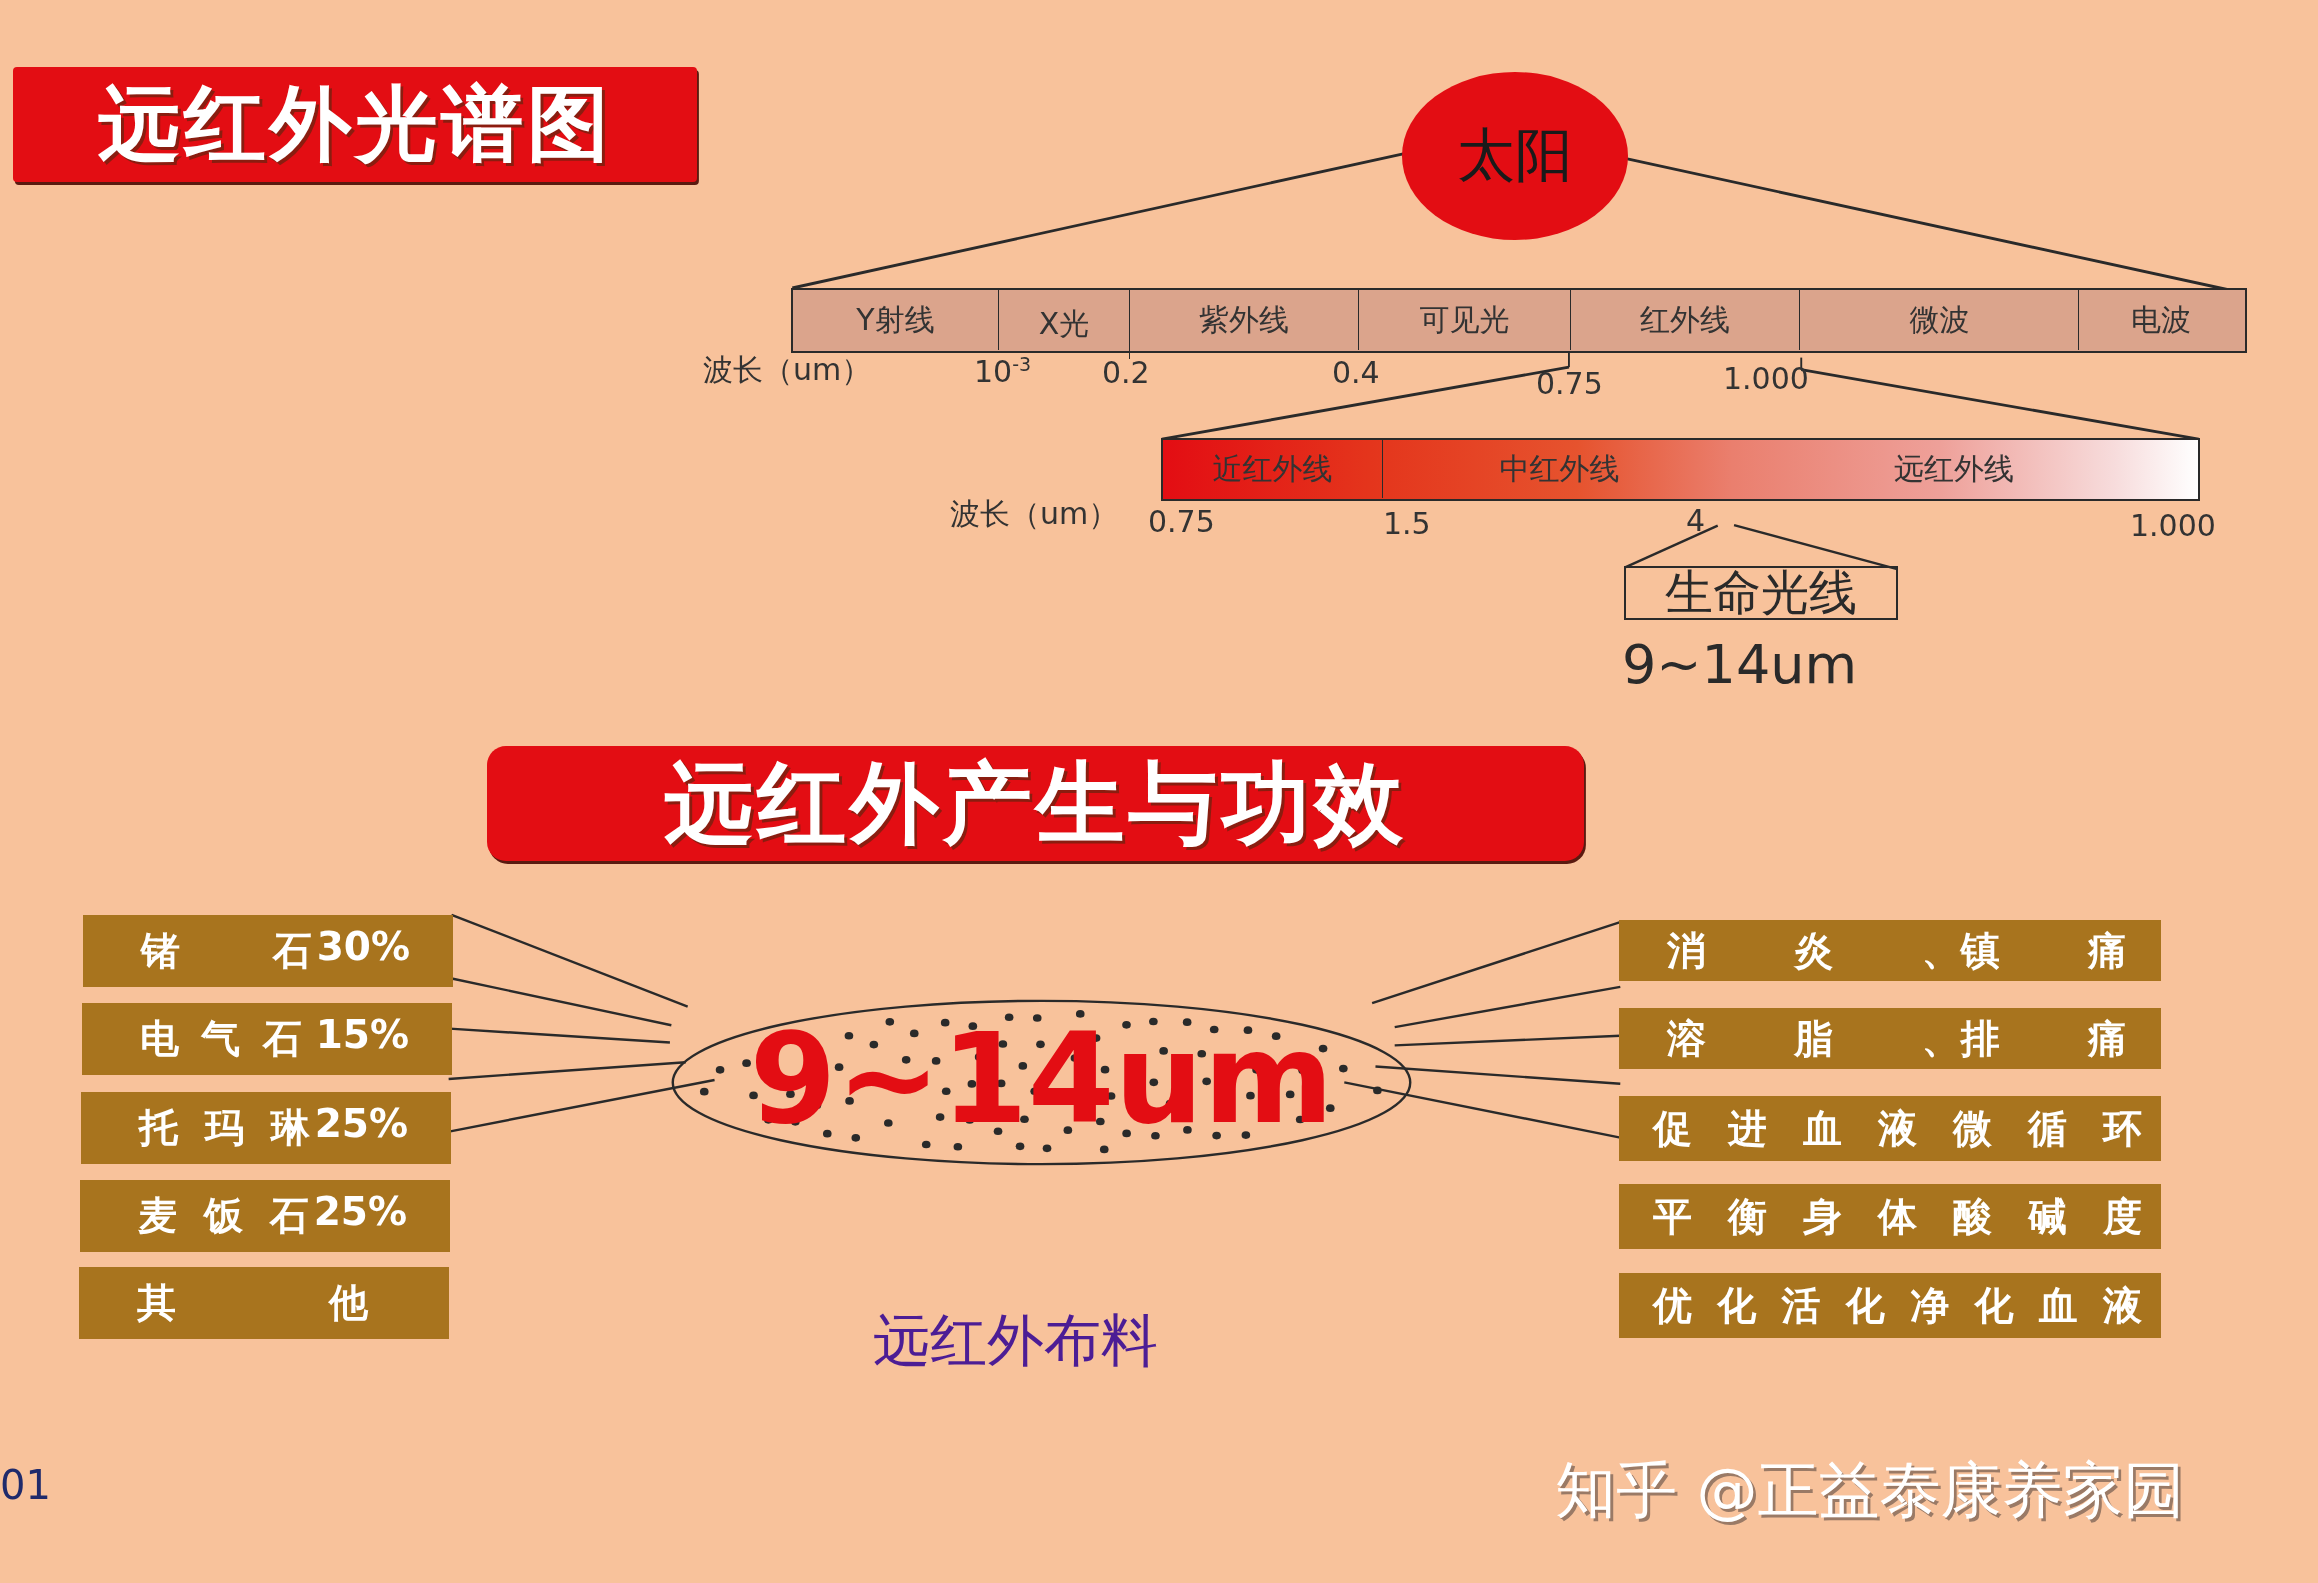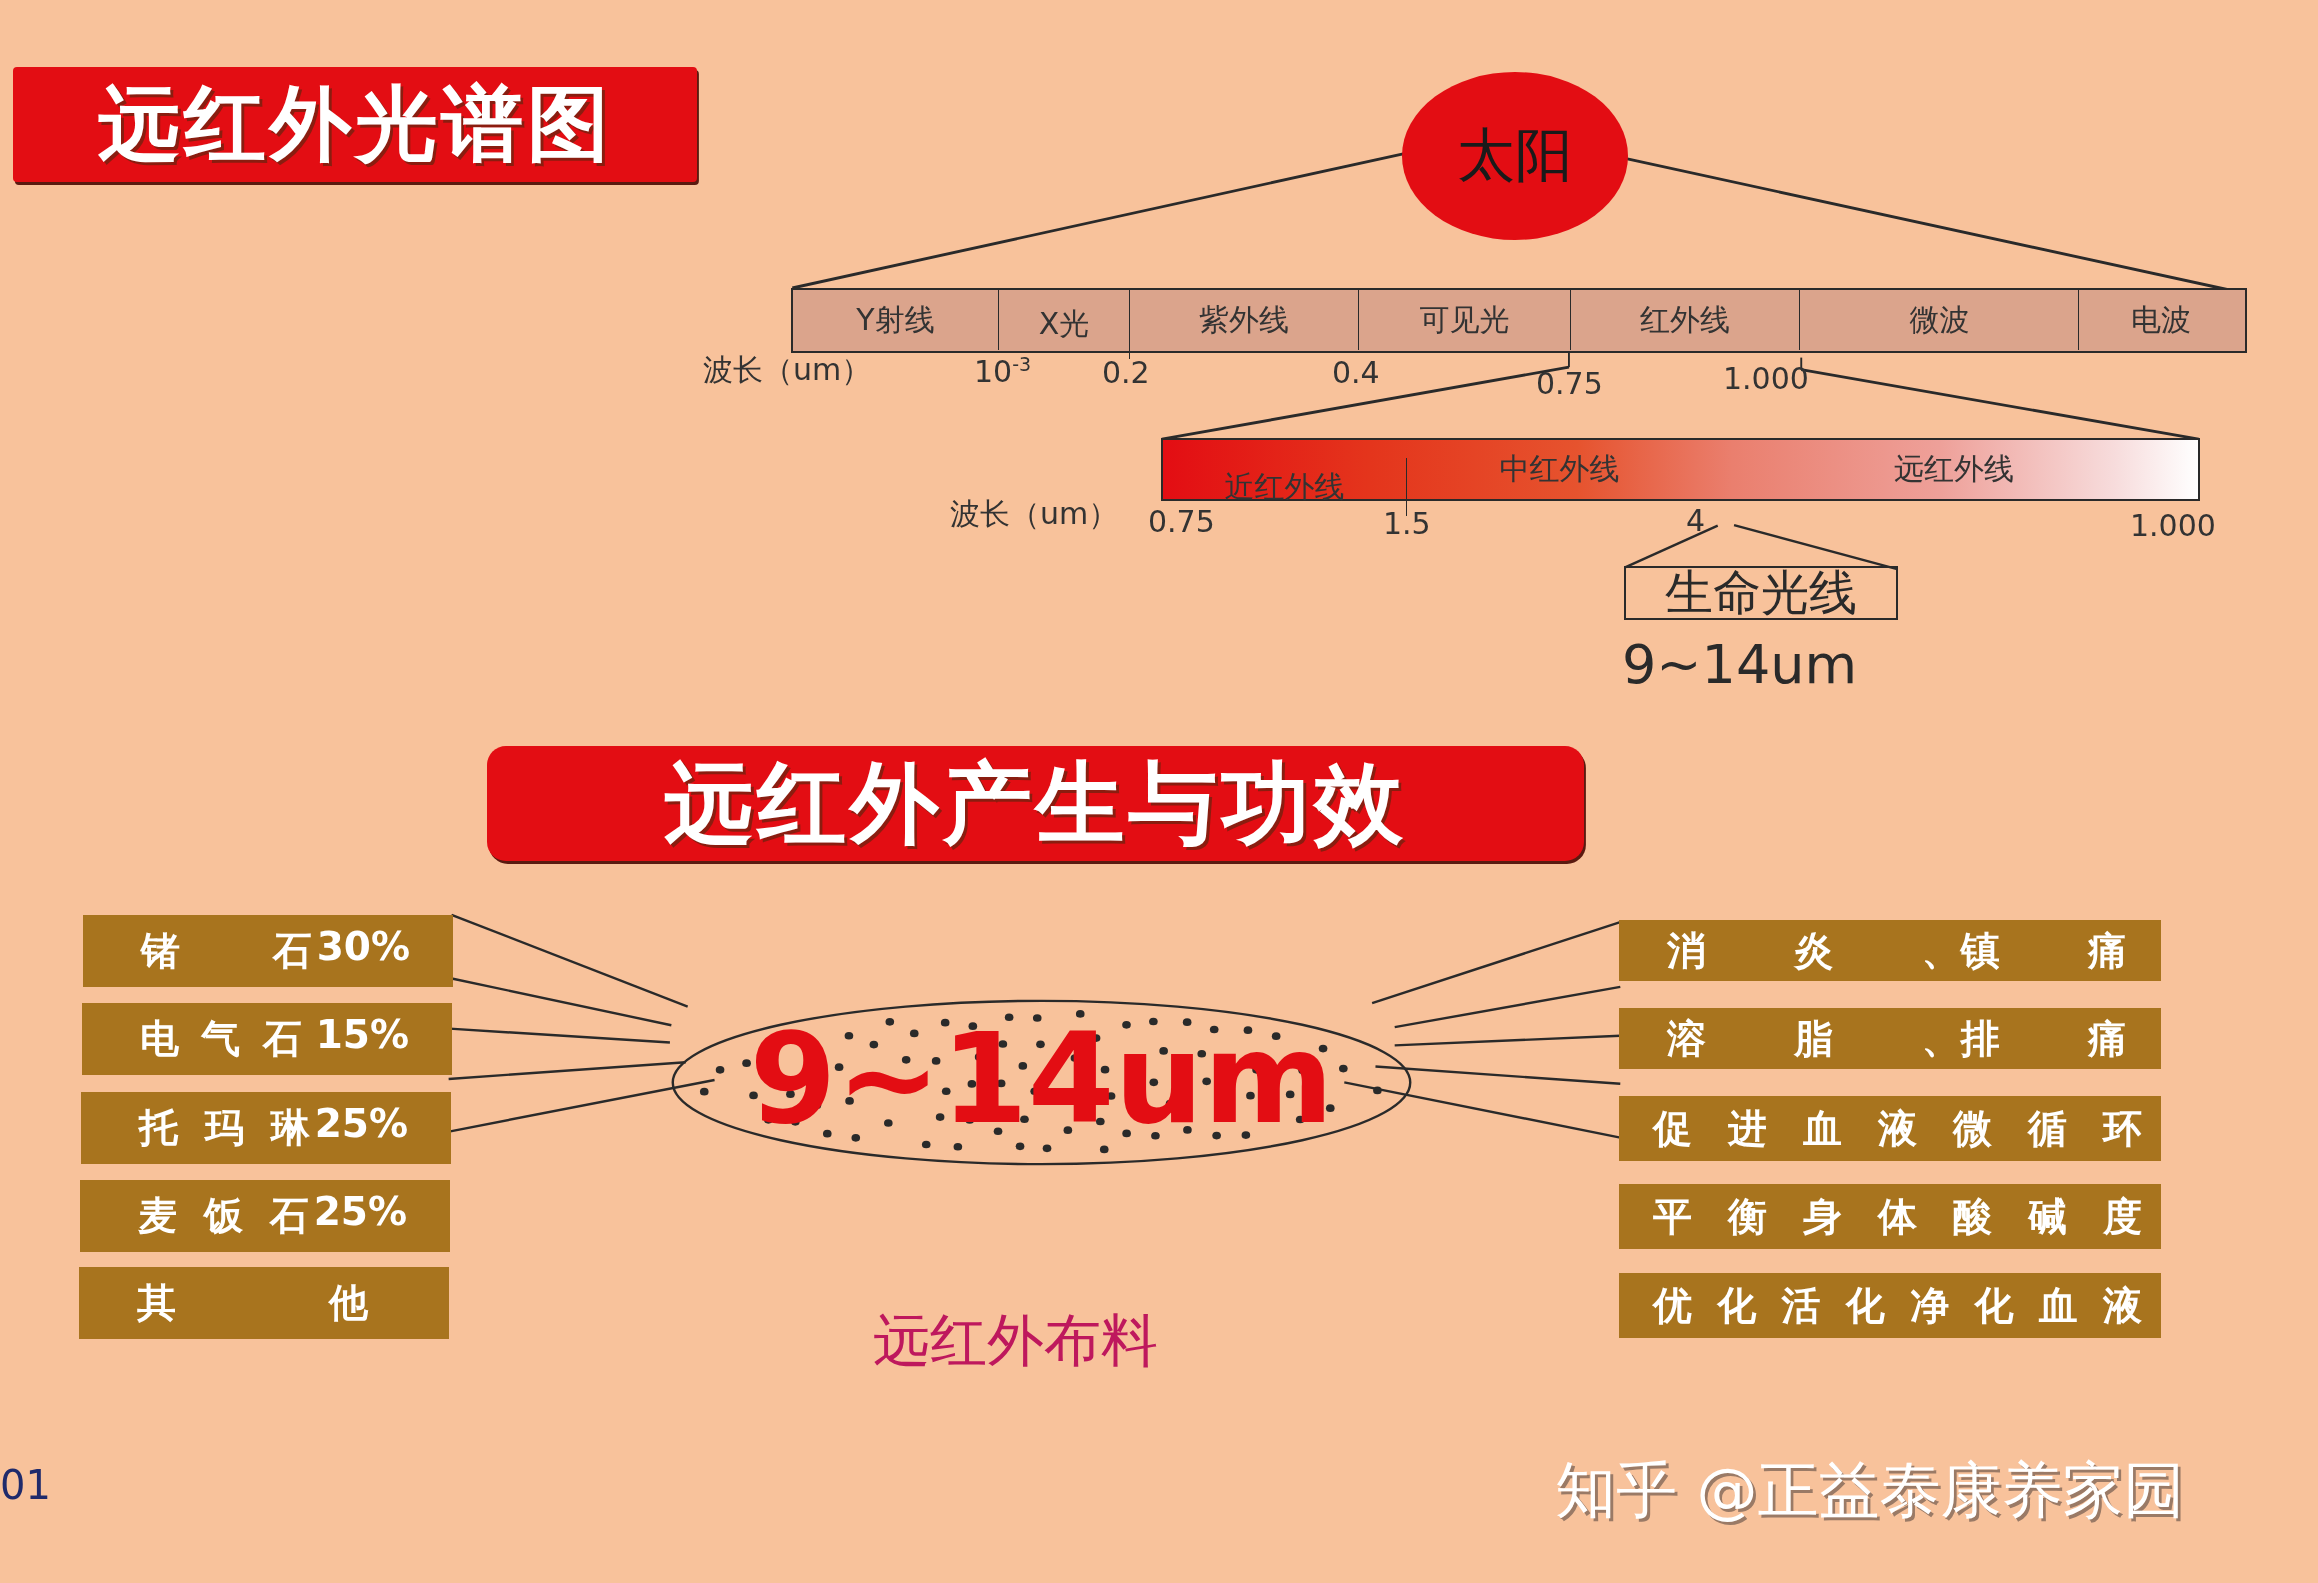--- a/index.html
+++ b/index.html
@@ -113,21 +113,21 @@
   <div class="tick" style="left:703px;top:350px;">波长（um）</div>
   <div class="tick" style="left:974px;top:353px;">
     <span>10</span><sup style="font-size:19px;">-3</sup>
   </div>
   <div class="tick" style="left:1102px;top:355px;">0.2</div>
   <div class="tick" style="left:1332px;top:355px;">0.4</div>
   <div class="tick" style="left:1536px;top:366px;">0.75</div>
   <div class="tick" style="left:1723px;top:361px;">1.000</div>
 
   <div class="band" style="left:1161px;top:438px;width:1039px;height:63px;background:linear-gradient(to right,#e30d13 0%,#e4351c 20%,#e6532e 40%,#ea7f6e 55%,#eea099 75%,#f7dcdc 92%,#ffffff 100%);">
-    <div class="band-cell" style="left:0;top:0;width:244px;height:58px;margin-top:18px;">
+    <div class="band-cell" style="left:0;top:0;width:220px;height:58px;">
         <span>近红外线</span>
       </div>
     <div class="band-cell" style="left:549px;top:0;width:484px;height:58px;border-right:none;">
         <span>远红外线</span>
       </div>
     <div class="band-cell" style="left:244px;top:0;width:305px;height:58px;">
         <span>中红外线</span>
       </div>
   </div>
 
@@ -282,21 +282,21 @@
         <ellipse cx="77.60905349794234" cy="199.1679526748971" rx="9" ry="8"></ellipse>
         <ellipse cx="744.522633744856" cy="256.57536008230454" rx="9" ry="8"></ellipse>
         <ellipse cx="498.1351165980796" cy="132.866512345679" rx="9" ry="8"></ellipse>
         <ellipse cx="581.5500685871057" cy="198.23173868312756" rx="9" ry="8"></ellipse>
         <ellipse cx="464.0408093278464" cy="53.57896090534979" rx="9" ry="8"></ellipse>
         <ellipse cx="924.9420438957477" cy="208.11599794238683" rx="9" ry="8"></ellipse>
         <ellipse cx="1215.1814128943759" cy="207.3804012345679" rx="9" ry="8"></ellipse>
       </g>
     <text id="center-range" x="780" y="262" text-anchor="middle" font-family="DejaVu Sans, sans-serif" font-weight="bold" font-size="260" fill="#e30d13">9~14um</text>
   </svg>
-  <div class="tick" style="left:873px;top:1303px;font-size:57px;color:#be185d;">远红外布料</div>
+  <div class="tick" style="left:873px;top:1303px;font-size:57px;color:#4c1d95;">远红外布料</div>
 
   <div id="effects">
       <div class="brown-box" style="left: 1619px; top: 920px; width: 542px; height: 61px; padding: 0px 34px 0px 48px;">
         <div class="row">
           <span>消</span>
           <span>炎</span>
           <span>、镇</span>
           <span>痛</span>
         </div>
       </div>

